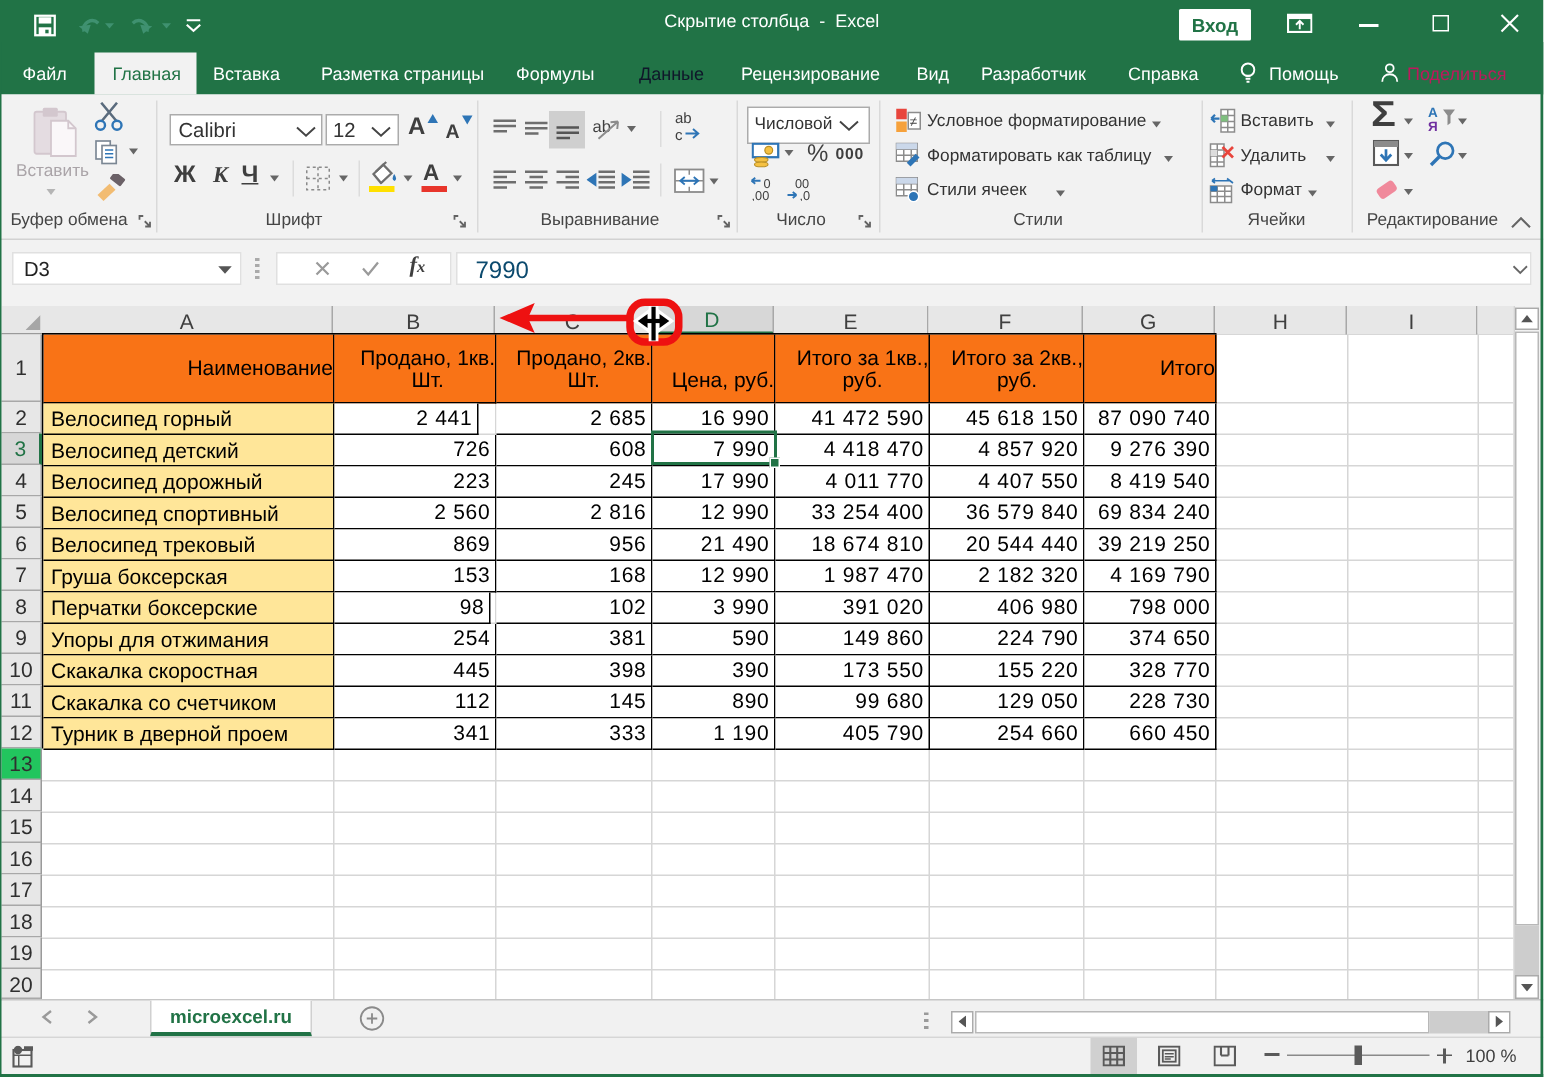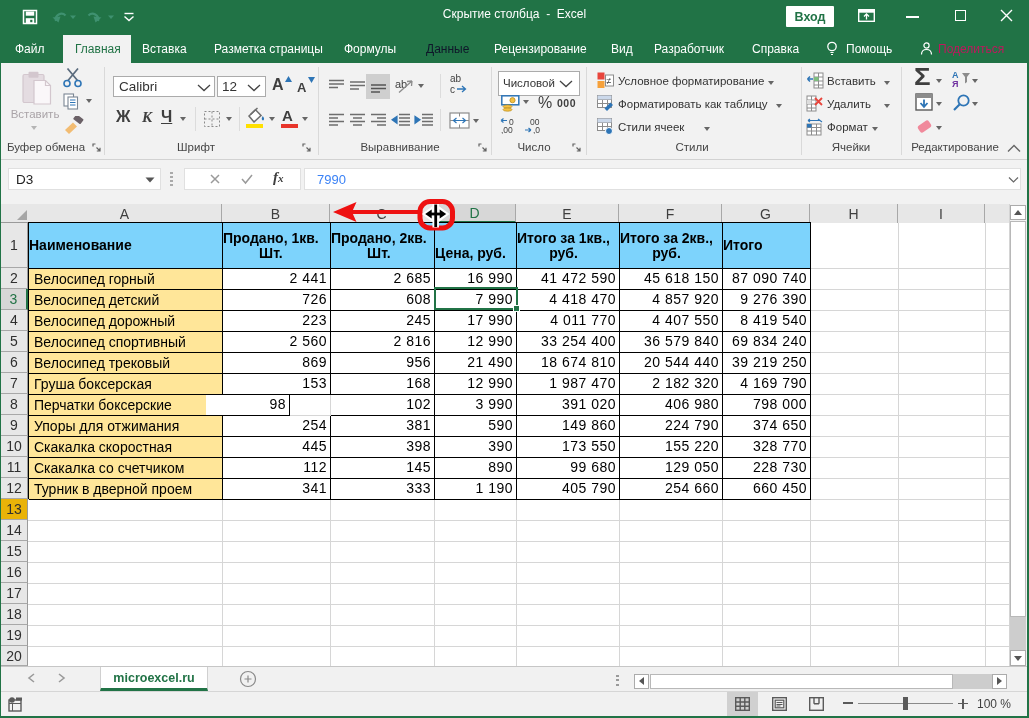--- a/index.html
+++ b/index.html
@@ -2,21 +2,21 @@
 <html><head><meta charset="utf-8"><style>
 *{margin:0;padding:0;box-sizing:border-box}
 html,body{width:1029px;height:718px;overflow:hidden;background:#fff}
 body{font-family:"Liberation Sans",sans-serif;position:relative}
 .ab{position:absolute}
 .combo{background:#fff;border:1px solid #ababab;position:absolute}
 .gl{position:absolute;background:#d6d6d6}
 .cell{position:absolute;border-right:1px solid #000;border-bottom:1px solid #000;font-size:14px;color:#000}
 .num{text-align:right;padding-right:3px;display:flex;align-items:center;justify-content:flex-end;background:#fff;letter-spacing:0.5px;padding-bottom:2px}
 .nm{padding-left:5px;display:flex;align-items:center;background:#ffe699;white-space:nowrap}
-.hcell{position:absolute;border-right:1px solid #000;border-bottom:1px solid #000;background:#7dd3fc;font-weight:bold;font-size:14px;line-height:15px;display:flex;align-items:center;justify-content:flex-start;text-align:center;color:#000}
+.hcell{position:absolute;border-right:1px solid #000;border-bottom:1px solid #000;background:#f97316;font-weight:normal;font-size:14px;line-height:15px;display:flex;align-items:center;justify-content:flex-end;text-align:center;color:#000}
 .chdr{position:absolute;background:#e7e7e7;border-right:1px solid #a8a8a8;color:#3f3f3f;font-size:14px;display:flex;align-items:center;justify-content:center}
 .rhdr{position:absolute;background:#e7e7e7;border-bottom:1px solid #a8a8a8;color:#2f2f2f;font-size:14px;display:flex;align-items:center;justify-content:center}
 .glabel{position:absolute;color:#454545;font-size:11.5px;text-align:center}
 .rbtxt{position:absolute;color:#333;font-size:11.5px;white-space:nowrap}
 .car{position:absolute;width:0;height:0;border-left:3.5px solid transparent;border-right:3.5px solid transparent;border-top:4px solid #555}
 .sep{position:absolute;width:1px;background:#d9d9d9}
 </style></head><body>
 
 <div class="ab" style="left:0;top:0;width:1029px;height:28px;background:#217346"></div>
 <svg class="ab" style="left:22px;top:9px" width="16" height="16" viewBox="0 0 16 16">
@@ -312,21 +312,21 @@
 <div class="ab" style="left:170px;top:172px;width:3px;height:14px;background:repeating-linear-gradient(#aaa 0 2px,transparent 2px 4px)"></div>
 <div class="ab" style="left:184px;top:168px;width:117px;height:22px;background:#fff;border:1px solid #e0e0e0"></div>
 <svg class="ab" style="left:209px;top:173px" width="12" height="12" viewBox="0 0 12 12">
     <path d="M2 2 L10 10 M10 2 L2 10" stroke="#9a9a9a" stroke-width="1.5"></path>
   </svg>
 <svg class="ab" style="left:240px;top:173px" width="14" height="12" viewBox="0 0 14 12">
     <path d="M2 6 L5.5 10 L12 2" fill="none" stroke="#9a9a9a" stroke-width="1.5"></path>
   </svg>
 <div class="ab" style="left:273px;top:169px;font-size:15px;font-style:italic;font-family:'Liberation Serif',serif;color:#3f3f3f;font-weight:bold">f<span style="font-size:11px">x</span></div>
 <div class="ab" style="left:304px;top:168px;width:717px;height:22px;background:#fff;border:1px solid #e0e0e0"></div>
-<div class="ab" style="left:317px;top:172px;font-size:13px;color:#3b82f6">7990</div>
+<div class="ab" style="left:317px;top:172px;font-size:16px;color:#0c4a6e">7990</div>
 <svg class="ab" style="left:1008px;top:176px" width="11" height="8" viewBox="0 0 11 8">
     <path d="M1 1.5 l4.5 4.5 L10 1.5" fill="none" stroke="#666" stroke-width="1.2"></path>
   </svg>
 <div class="ab" style="left:1px;top:204px;width:1008px;height:19px;background:#e7e7e7;border-bottom:1px solid #9a9a9a"></div>
 <svg class="ab" style="left:17px;top:210px" width="10" height="10" viewBox="0 0 10 10">
     <path d="M10 0 V10 H0 Z" fill="#a6a6a6"></path>
   </svg>
 <div class="ab" style="left:28px;top:204px;width:1px;height:19px;background:#a8a8a8"></div>
 <div class="chdr" style="left:28px;top:204px;width:194px;height:19px;background:#e7e7e7;color:#3f3f3f;">A</div>
 <div class="chdr" style="left:222px;top:204px;width:108px;height:19px;background:#e7e7e7;color:#3f3f3f;">B</div>
@@ -343,21 +343,21 @@
 <div class="rhdr" style="left:1px;top:289px;width:27px;height:21px;border-right:2px solid #217346;background:#d7d7d7;color:#217346">3</div>
 <div class="rhdr" style="left:1px;top:310px;width:27px;height:21px;border-right:1px solid #9a9a9a;background:#e7e7e7;color:#2f2f2f">4</div>
 <div class="rhdr" style="left:1px;top:331px;width:27px;height:21px;border-right:1px solid #9a9a9a;background:#e7e7e7;color:#2f2f2f">5</div>
 <div class="rhdr" style="left:1px;top:352px;width:27px;height:21px;border-right:1px solid #9a9a9a;background:#e7e7e7;color:#2f2f2f">6</div>
 <div class="rhdr" style="left:1px;top:373px;width:27px;height:21px;border-right:1px solid #9a9a9a;background:#e7e7e7;color:#2f2f2f">7</div>
 <div class="rhdr" style="left:1px;top:394px;width:27px;height:21px;border-right:1px solid #9a9a9a;background:#e7e7e7;color:#2f2f2f">8</div>
 <div class="rhdr" style="left:1px;top:415px;width:27px;height:21px;border-right:1px solid #9a9a9a;background:#e7e7e7;color:#2f2f2f">9</div>
 <div class="rhdr" style="left:1px;top:436px;width:27px;height:21px;border-right:1px solid #9a9a9a;background:#e7e7e7;color:#2f2f2f">10</div>
 <div class="rhdr" style="left:1px;top:457px;width:27px;height:21px;border-right:1px solid #9a9a9a;background:#e7e7e7;color:#2f2f2f">11</div>
 <div class="rhdr" style="left:1px;top:478px;width:27px;height:21px;border-right:1px solid #9a9a9a;background:#e7e7e7;color:#2f2f2f">12</div>
-<div class="rhdr" style="left:1px;top:499px;width:27px;height:21px;border-right:1px solid #9a9a9a;background:#eab308;color:#2f2f2f">13</div>
+<div class="rhdr" style="left:1px;top:499px;width:27px;height:21px;border-right:1px solid #9a9a9a;background:#22c55e;color:#2f2f2f">13</div>
 <div class="rhdr" style="left:1px;top:520px;width:27px;height:21px;border-right:1px solid #9a9a9a;background:#e7e7e7;color:#2f2f2f">14</div>
 <div class="rhdr" style="left:1px;top:541px;width:27px;height:21px;border-right:1px solid #9a9a9a;background:#e7e7e7;color:#2f2f2f">15</div>
 <div class="rhdr" style="left:1px;top:562px;width:27px;height:21px;border-right:1px solid #9a9a9a;background:#e7e7e7;color:#2f2f2f">16</div>
 <div class="rhdr" style="left:1px;top:583px;width:27px;height:21px;border-right:1px solid #9a9a9a;background:#e7e7e7;color:#2f2f2f">17</div>
 <div class="rhdr" style="left:1px;top:604px;width:27px;height:21px;border-right:1px solid #9a9a9a;background:#e7e7e7;color:#2f2f2f">18</div>
 <div class="rhdr" style="left:1px;top:625px;width:27px;height:21px;border-right:1px solid #9a9a9a;background:#e7e7e7;color:#2f2f2f">19</div>
 <div class="rhdr" style="left:1px;top:646px;width:27px;height:20px;border-right:1px solid #9a9a9a;background:#e7e7e7;color:#2f2f2f">20</div>
 <div class="gl" style="left:222px;top:223px;width:1px;height:443px"></div>
 <div class="gl" style="left:330px;top:223px;width:1px;height:443px"></div>
 <div class="gl" style="left:434px;top:223px;width:1px;height:443px"></div>
@@ -405,21 +405,21 @@
   </div>
 <div class="hcell" style="left:620px;top:223px;width:103px;height:46px;">
     <div>Итого за 2кв.,<br>руб.</div>
   </div>
 <div class="hcell" style="left:723px;top:223px;width:88px;height:46px;">
     <div>Итого</div>
   </div>
 <div class="ab" style="left:28px;top:222px;width:783px;height:1px;background:#000"></div>
 <div class="ab" style="left:28px;top:222px;width:1px;height:277px;background:#000"></div>
 <div class="cell nm" style="left:29px;top:269px;width:194px;height:21px">Велосипед горный</div>
-<div class="cell num" style="left:223px;top:269px;width:108px;height:21px">2 441</div>
+<div class="cell num" style="left:223px;top:269px;width:96px;height:21px">2 441</div>
 <div class="cell num" style="left:331px;top:269px;width:104px;height:21px">2 685</div>
 <div class="cell num" style="left:435px;top:269px;width:82px;height:21px">16 990</div>
 <div class="cell num" style="left:517px;top:269px;width:103px;height:21px">41 472 590</div>
 <div class="cell num" style="left:620px;top:269px;width:103px;height:21px">45 618 150</div>
 <div class="cell num" style="left:723px;top:269px;width:88px;height:21px">87 090 740</div>
 <div class="cell nm" style="left:29px;top:290px;width:194px;height:21px">Велосипед детский</div>
 <div class="cell num" style="left:223px;top:290px;width:108px;height:21px">726</div>
 <div class="cell num" style="left:331px;top:290px;width:104px;height:21px">608</div>
 <div class="cell num" style="left:435px;top:290px;width:82px;height:21px">7 990</div>
 <div class="cell num" style="left:517px;top:290px;width:103px;height:21px">4 418 470</div>
@@ -447,21 +447,21 @@
 <div class="cell num" style="left:620px;top:353px;width:103px;height:21px">20 544 440</div>
 <div class="cell num" style="left:723px;top:353px;width:88px;height:21px">39 219 250</div>
 <div class="cell nm" style="left:29px;top:374px;width:194px;height:21px">Груша боксерская</div>
 <div class="cell num" style="left:223px;top:374px;width:108px;height:21px">153</div>
 <div class="cell num" style="left:331px;top:374px;width:104px;height:21px">168</div>
 <div class="cell num" style="left:435px;top:374px;width:82px;height:21px">12 990</div>
 <div class="cell num" style="left:517px;top:374px;width:103px;height:21px">1 987 470</div>
 <div class="cell num" style="left:620px;top:374px;width:103px;height:21px">2 182 320</div>
 <div class="cell num" style="left:723px;top:374px;width:88px;height:21px">4 169 790</div>
 <div class="cell nm" style="left:29px;top:395px;width:194px;height:21px">Перчатки боксерские</div>
-<div class="cell num" style="left:206px;top:395px;width:84px;height:21px">98</div>
+<div class="cell num" style="left:223px;top:395px;width:104px;height:21px">98</div>
 <div class="cell num" style="left:331px;top:395px;width:104px;height:21px">102</div>
 <div class="cell num" style="left:435px;top:395px;width:82px;height:21px">3 990</div>
 <div class="cell num" style="left:517px;top:395px;width:103px;height:21px">391 020</div>
 <div class="cell num" style="left:620px;top:395px;width:103px;height:21px">406 980</div>
 <div class="cell num" style="left:723px;top:395px;width:88px;height:21px">798 000</div>
 <div class="cell nm" style="left:29px;top:416px;width:194px;height:21px">Упоры для отжимания</div>
 <div class="cell num" style="left:223px;top:416px;width:108px;height:21px">254</div>
 <div class="cell num" style="left:331px;top:416px;width:104px;height:21px">381</div>
 <div class="cell num" style="left:435px;top:416px;width:82px;height:21px">590</div>
 <div class="cell num" style="left:517px;top:416px;width:103px;height:21px">149 860</div>

